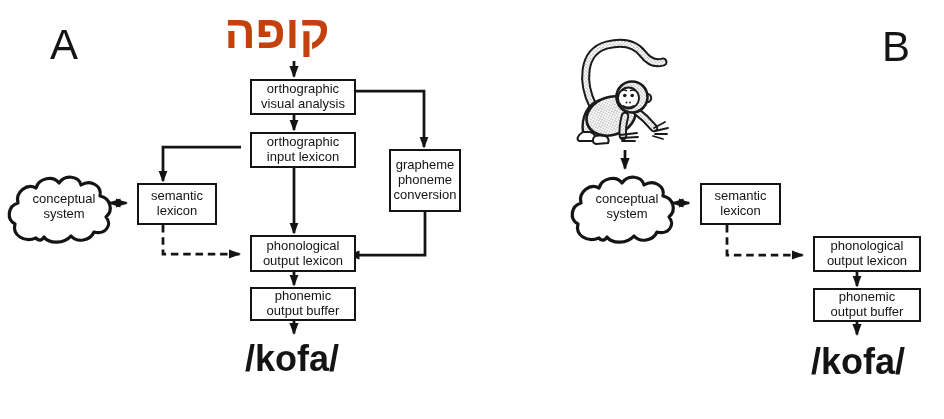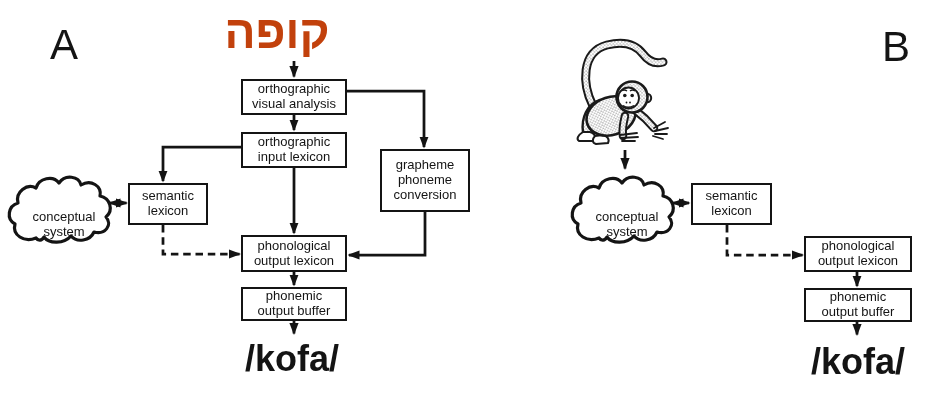--- a/index.html
+++ b/index.html
@@ -6,24 +6,25 @@
   .stage{
     position:relative;width:944px;height:419px;background:#ffffff;overflow:hidden;
     font-family:"Liberation Sans",sans-serif;color:#141414;
   }
   svg.layer{position:absolute;left:0;top:0;}
   .box{
     position:absolute;border:2.75px solid #141414;background:#ffffff;
     display:flex;align-items:center;justify-content:center;
     text-align:center;font-size:13px;line-height:1.14;white-space:pre-line;
     box-sizing:border-box;
+    margin-left:9px;
   }
   #box-ova{left:241px;top:79px;width:106px;height:36px;}
   #box-oil{left:241px;top:132px;width:106px;height:36px;}
-  #box-gpc{left:380px;top:149px;width:90px;height:63px;}
+  #box-gpc{left:380px;top:149px;width:72px;height:63px;}
   #box-sl-a{left:128px;top:183px;width:80px;height:42px;}
   #box-pol-a{left:241px;top:235px;width:106px;height:37px;}
   #box-pob-a{left:241px;top:287px;width:106px;height:34px;}
   #box-sl-b{left:691px;top:183px;width:81px;height:42px;}
   #box-pol-b{left:804px;top:236px;width:108px;height:36px;}
   #box-pob-b{left:804px;top:288px;width:108px;height:34px;}
   .panel-label{position:absolute;font-size:42px;line-height:1;color:#141414;}
   #label-a{left:50px;top:24px;}
   #label-b{left:882px;top:26px;}
   .hebrew-word{
@@ -31,21 +32,21 @@
     direction:rtl;font-size:46px;line-height:1.15;font-weight:bold;color:#c2410c;
   }
   .output-word{
     position:absolute;width:152px;text-align:center;
     font-size:36px;font-weight:bold;line-height:1;color:#141414;
   }
   #kofa-a{left:216px;top:341px;}
   #kofa-b{left:782px;top:344px;}
   .cloud-label{
     position:absolute;width:96px;text-align:center;font-size:13px;
-    line-height:1.18;white-space:pre-line;color:#141414;margin-top:18px;
+    line-height:1.18;white-space:pre-line;color:#141414;
   }
   #cloud-label-a{left:16px;top:191px;}
   #cloud-label-b{left:579px;top:191px;}
 </style>
 </head>
 <body>
 
 <div class="stage">
 
   <svg class="layer" width="944" height="419" viewBox="0 0 944 419">

